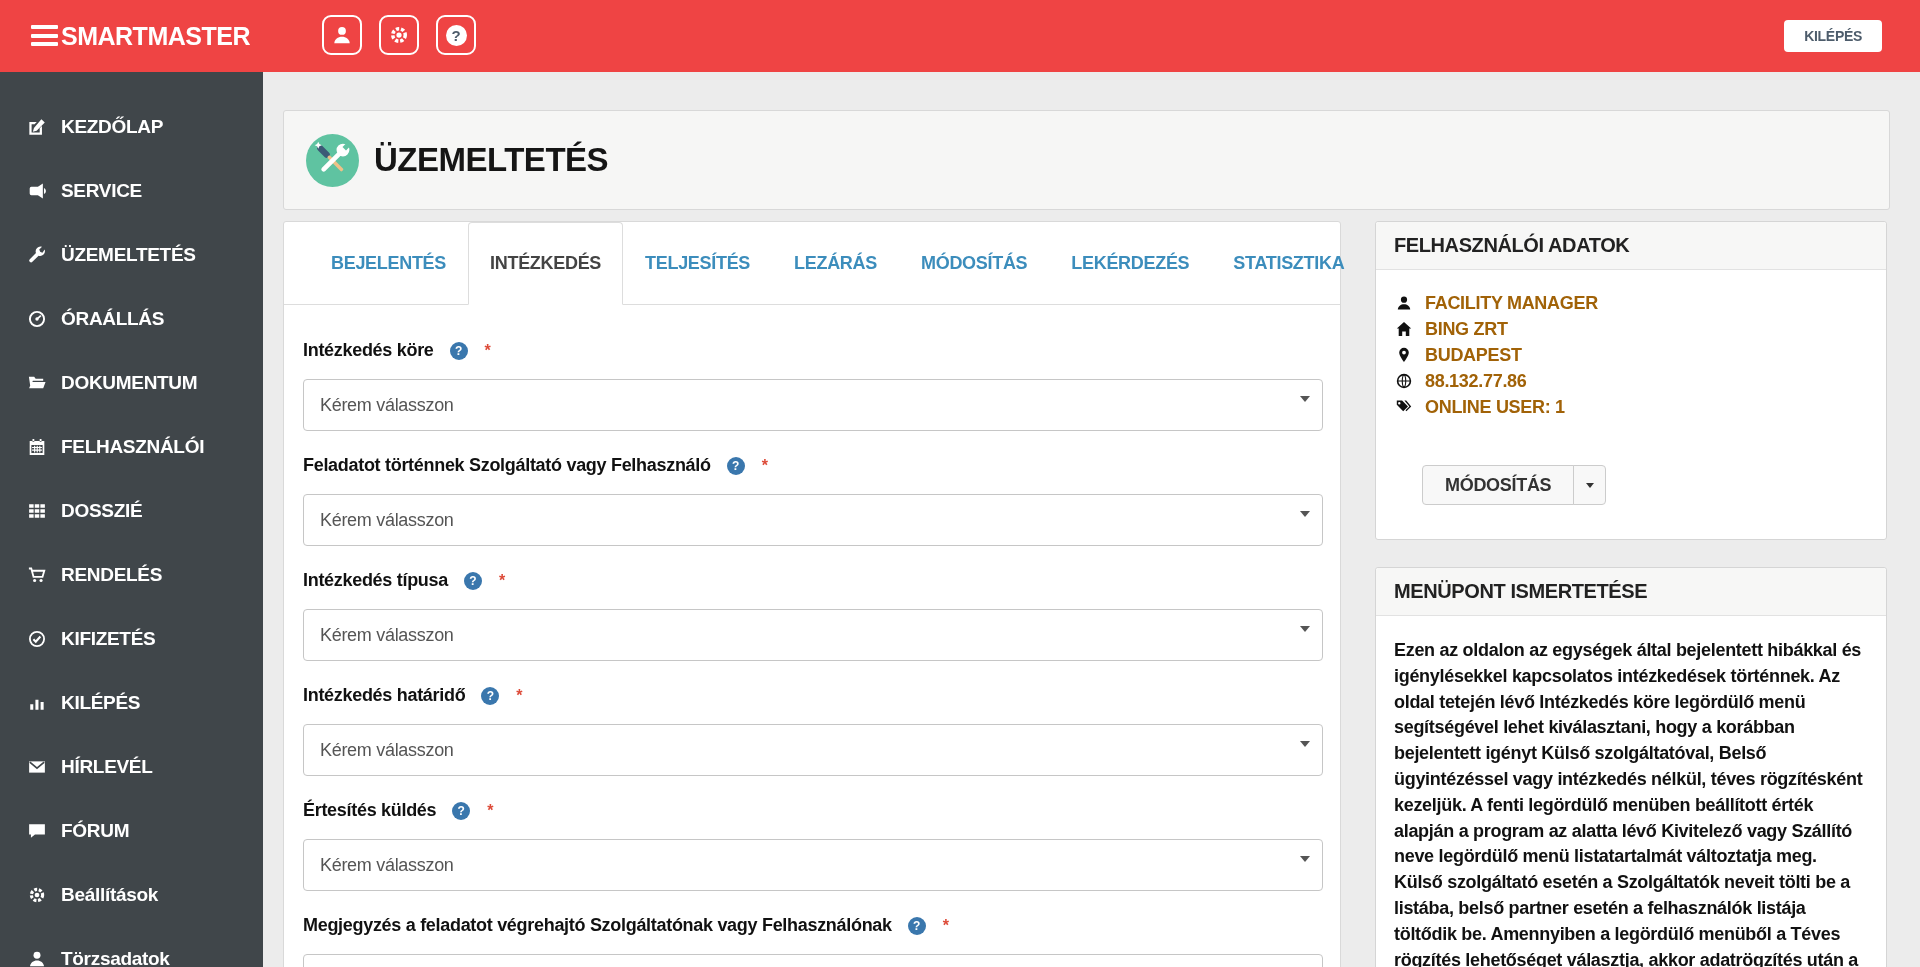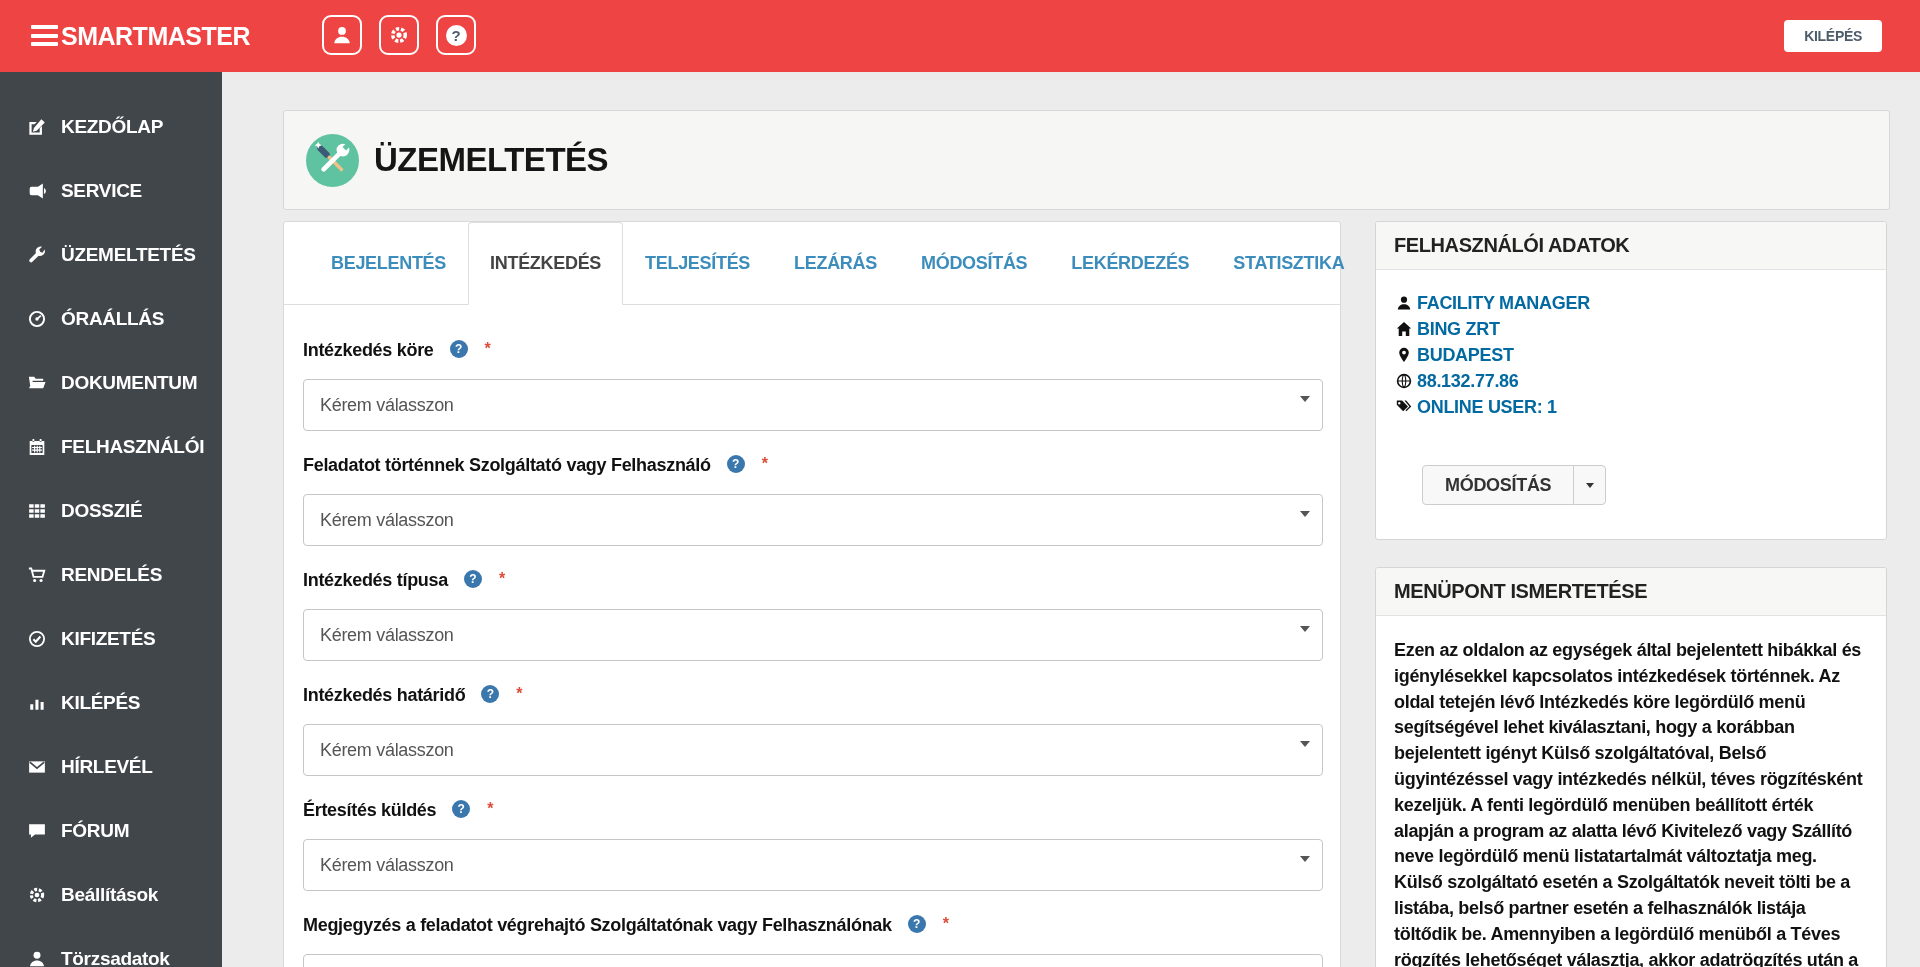--- a/index.html
+++ b/index.html
@@ -31,21 +31,21 @@
     display:flex; align-items:center; justify-content:center; font-weight:bold; font-size:15px;
   }
   .q-glyph::after { content:"?"; }
   .logout-btn {
     position:absolute; right:38px; top:20px; height:32px; padding:0 20px;
     background:#fff; border:none; border-radius:4px; color:#4d5c6b;
     font-family:inherit; font-size:14px; font-weight:bold; letter-spacing:-.3px; cursor:pointer;
   }
   
   .sidebar {
-    position:fixed; top:72px; left:0; width:222px; height:895px;
+    position:fixed; top:72px; left:0; width:263px; height:895px;
     background:#40464a; padding-top:23px; overflow:hidden; z-index:40;
   }
   .side-item {
     height:64px; display:flex; align-items:center; padding-left:25px;
     color:#fff; font-size:19px; font-weight:bold; letter-spacing:-.3px; cursor:pointer;
   }
   .side-item .icn { width:24px; margin-right:12px; display:flex; justify-content:center; color:#fff; }
   .side-item .svgi { width:18px; height:18px; }
   
   .content { margin-left:263px; padding:38px 0 0 20px; margin-top:72px; }
@@ -62,21 +62,21 @@
   }
   .tabbar { display:flex; border-bottom:1px solid #ddd; height:83px; padding-left:25px; }
   .tab {
     padding:0 21px; display:flex; align-items:center; font-size:18px; font-weight:bold;
     letter-spacing:-.3px; color:#3c8dbc; border:1px solid transparent; margin-bottom:-1px;
     border-radius:4px 4px 0 0; cursor:pointer; background:transparent;
   }
   .tab.active { background:#fff; color:#444; border-color:#ddd #ddd #fff #ddd; }
   .form-area { padding:35px 19px 0 19px; }
   .form-group { margin-bottom:24px; }
-  .label-row { display:flex; gap:16px; margin-bottom:18px; }
+  .label-row { display:flex; align-items:center; gap:16px; margin-bottom:18px; }
   .field-label { font-size:18px; font-weight:bold; color:#111; letter-spacing:-.3px; }
   .help-badge {
     width:18px; height:18px; border-radius:50%; background:#3a77ad; color:#fff;
     display:inline-flex; align-items:center; justify-content:center;
     font-size:12px; font-weight:bold; cursor:pointer; flex:0 0 18px;
   }
   .help-badge::after { content:"?"; }
   .req { color:#dd4b39; font-size:16px; font-weight:bold; margin-left:1px; }
   .select {
     position:relative; width:1020px; height:52px; background:#fff;
@@ -93,21 +93,21 @@
   }
   
   .side-col { width:512px; display:flex; flex-direction:column; gap:27px; }
   .card { background:#fff; border:1px solid #d5d5d5; border-radius:3px; }
   .card-header {
     height:48px; display:flex; align-items:center; padding-left:18px;
     background:#f7f7f6; border-bottom:1px solid #e2e2e2; border-radius:3px 3px 0 0;
     font-size:20px; font-weight:bold; color:#222; letter-spacing:-.4px;
   }
   .card-body { padding:20px 18px; }
-  .user-row { display:flex; align-items:center; gap:4px; height:26px; font-size:18px; font-weight:bold; letter-spacing:-.3px; color:#0369a1; }
+  .user-row { display:flex; align-items:center; gap:12px; height:26px; font-size:18px; font-weight:bold; letter-spacing:-.3px; color:#a16207; }
   .user-row .icn { width:19px; display:flex; justify-content:center; color:#111; }
   .user-row .svgi { width:16px; height:16px; }
   .modify-wrap { margin:45px 0 14px 28px; display:inline-flex; }
   .modify-main {
     height:40px; padding:0 22px; background:#f8f8f8; border:1px solid #ccc;
     border-radius:4px 0 0 4px; font-family:inherit; font-size:18px; font-weight:bold;
     letter-spacing:-.3px; color:#333; display:flex; align-items:center; cursor:pointer;
   }
   .modify-caret {
     width:33px; background:#f8f8f8; border:1px solid #ccc; border-left:1px solid #ccc;

